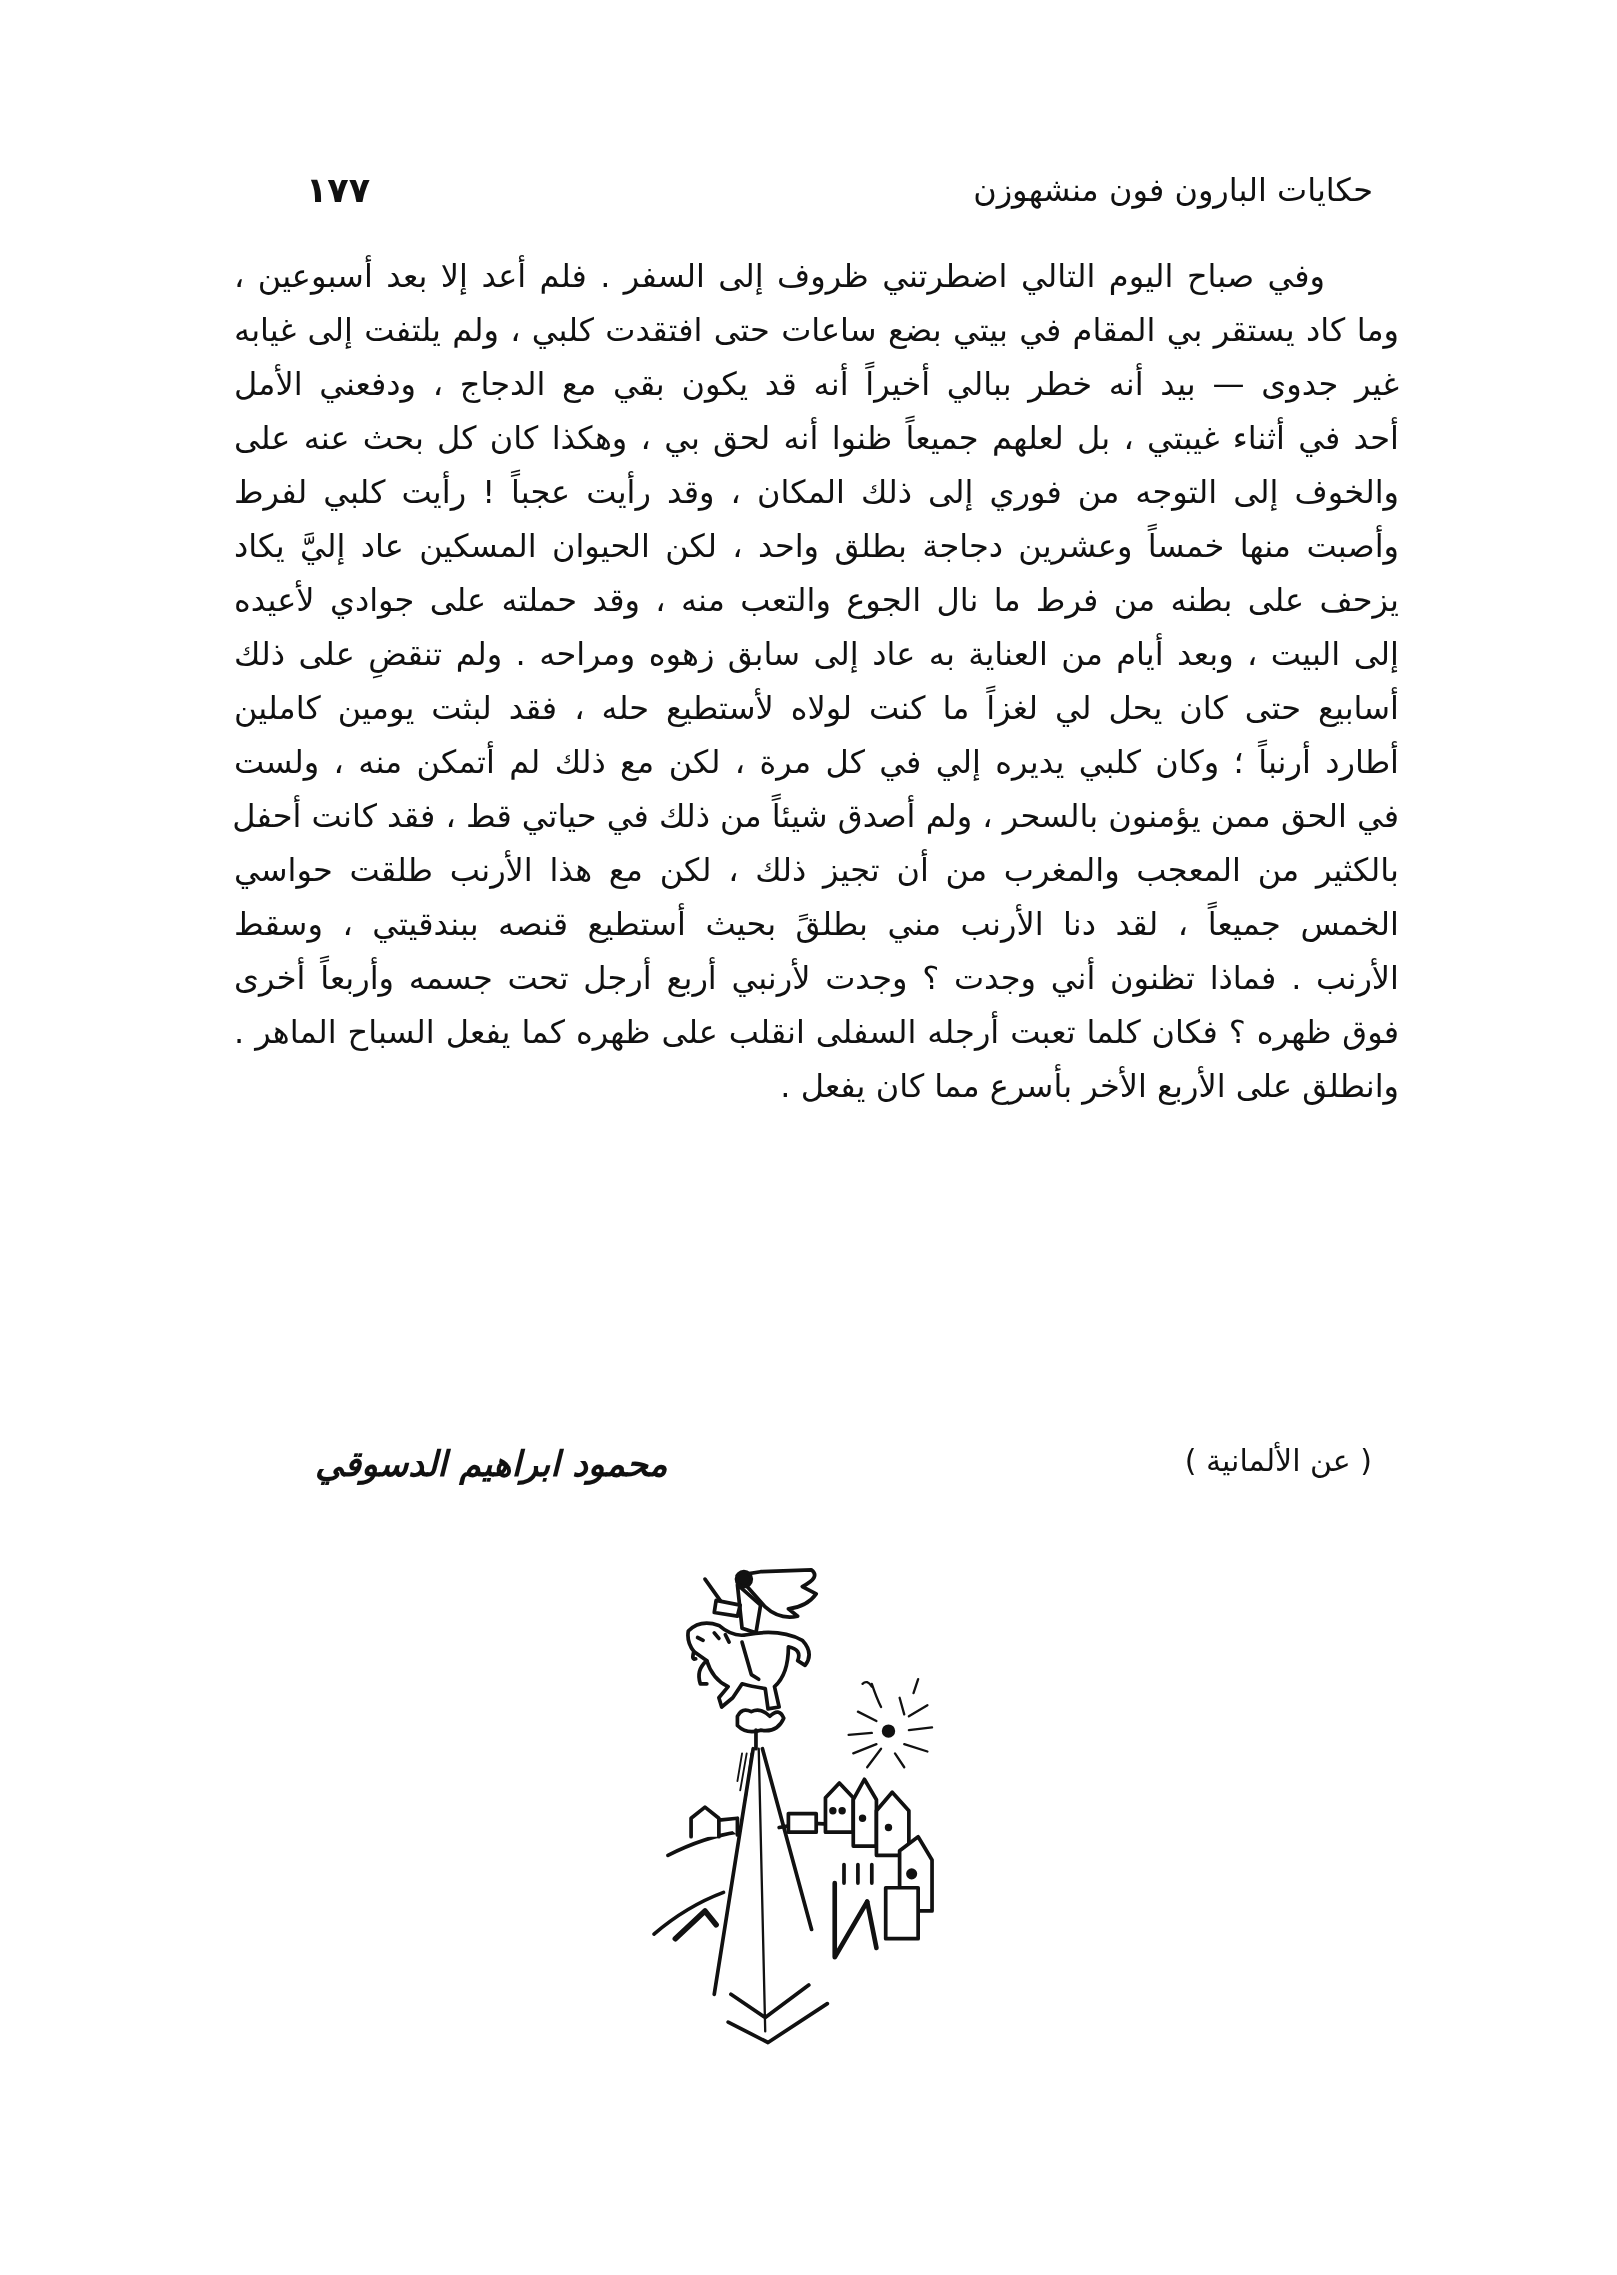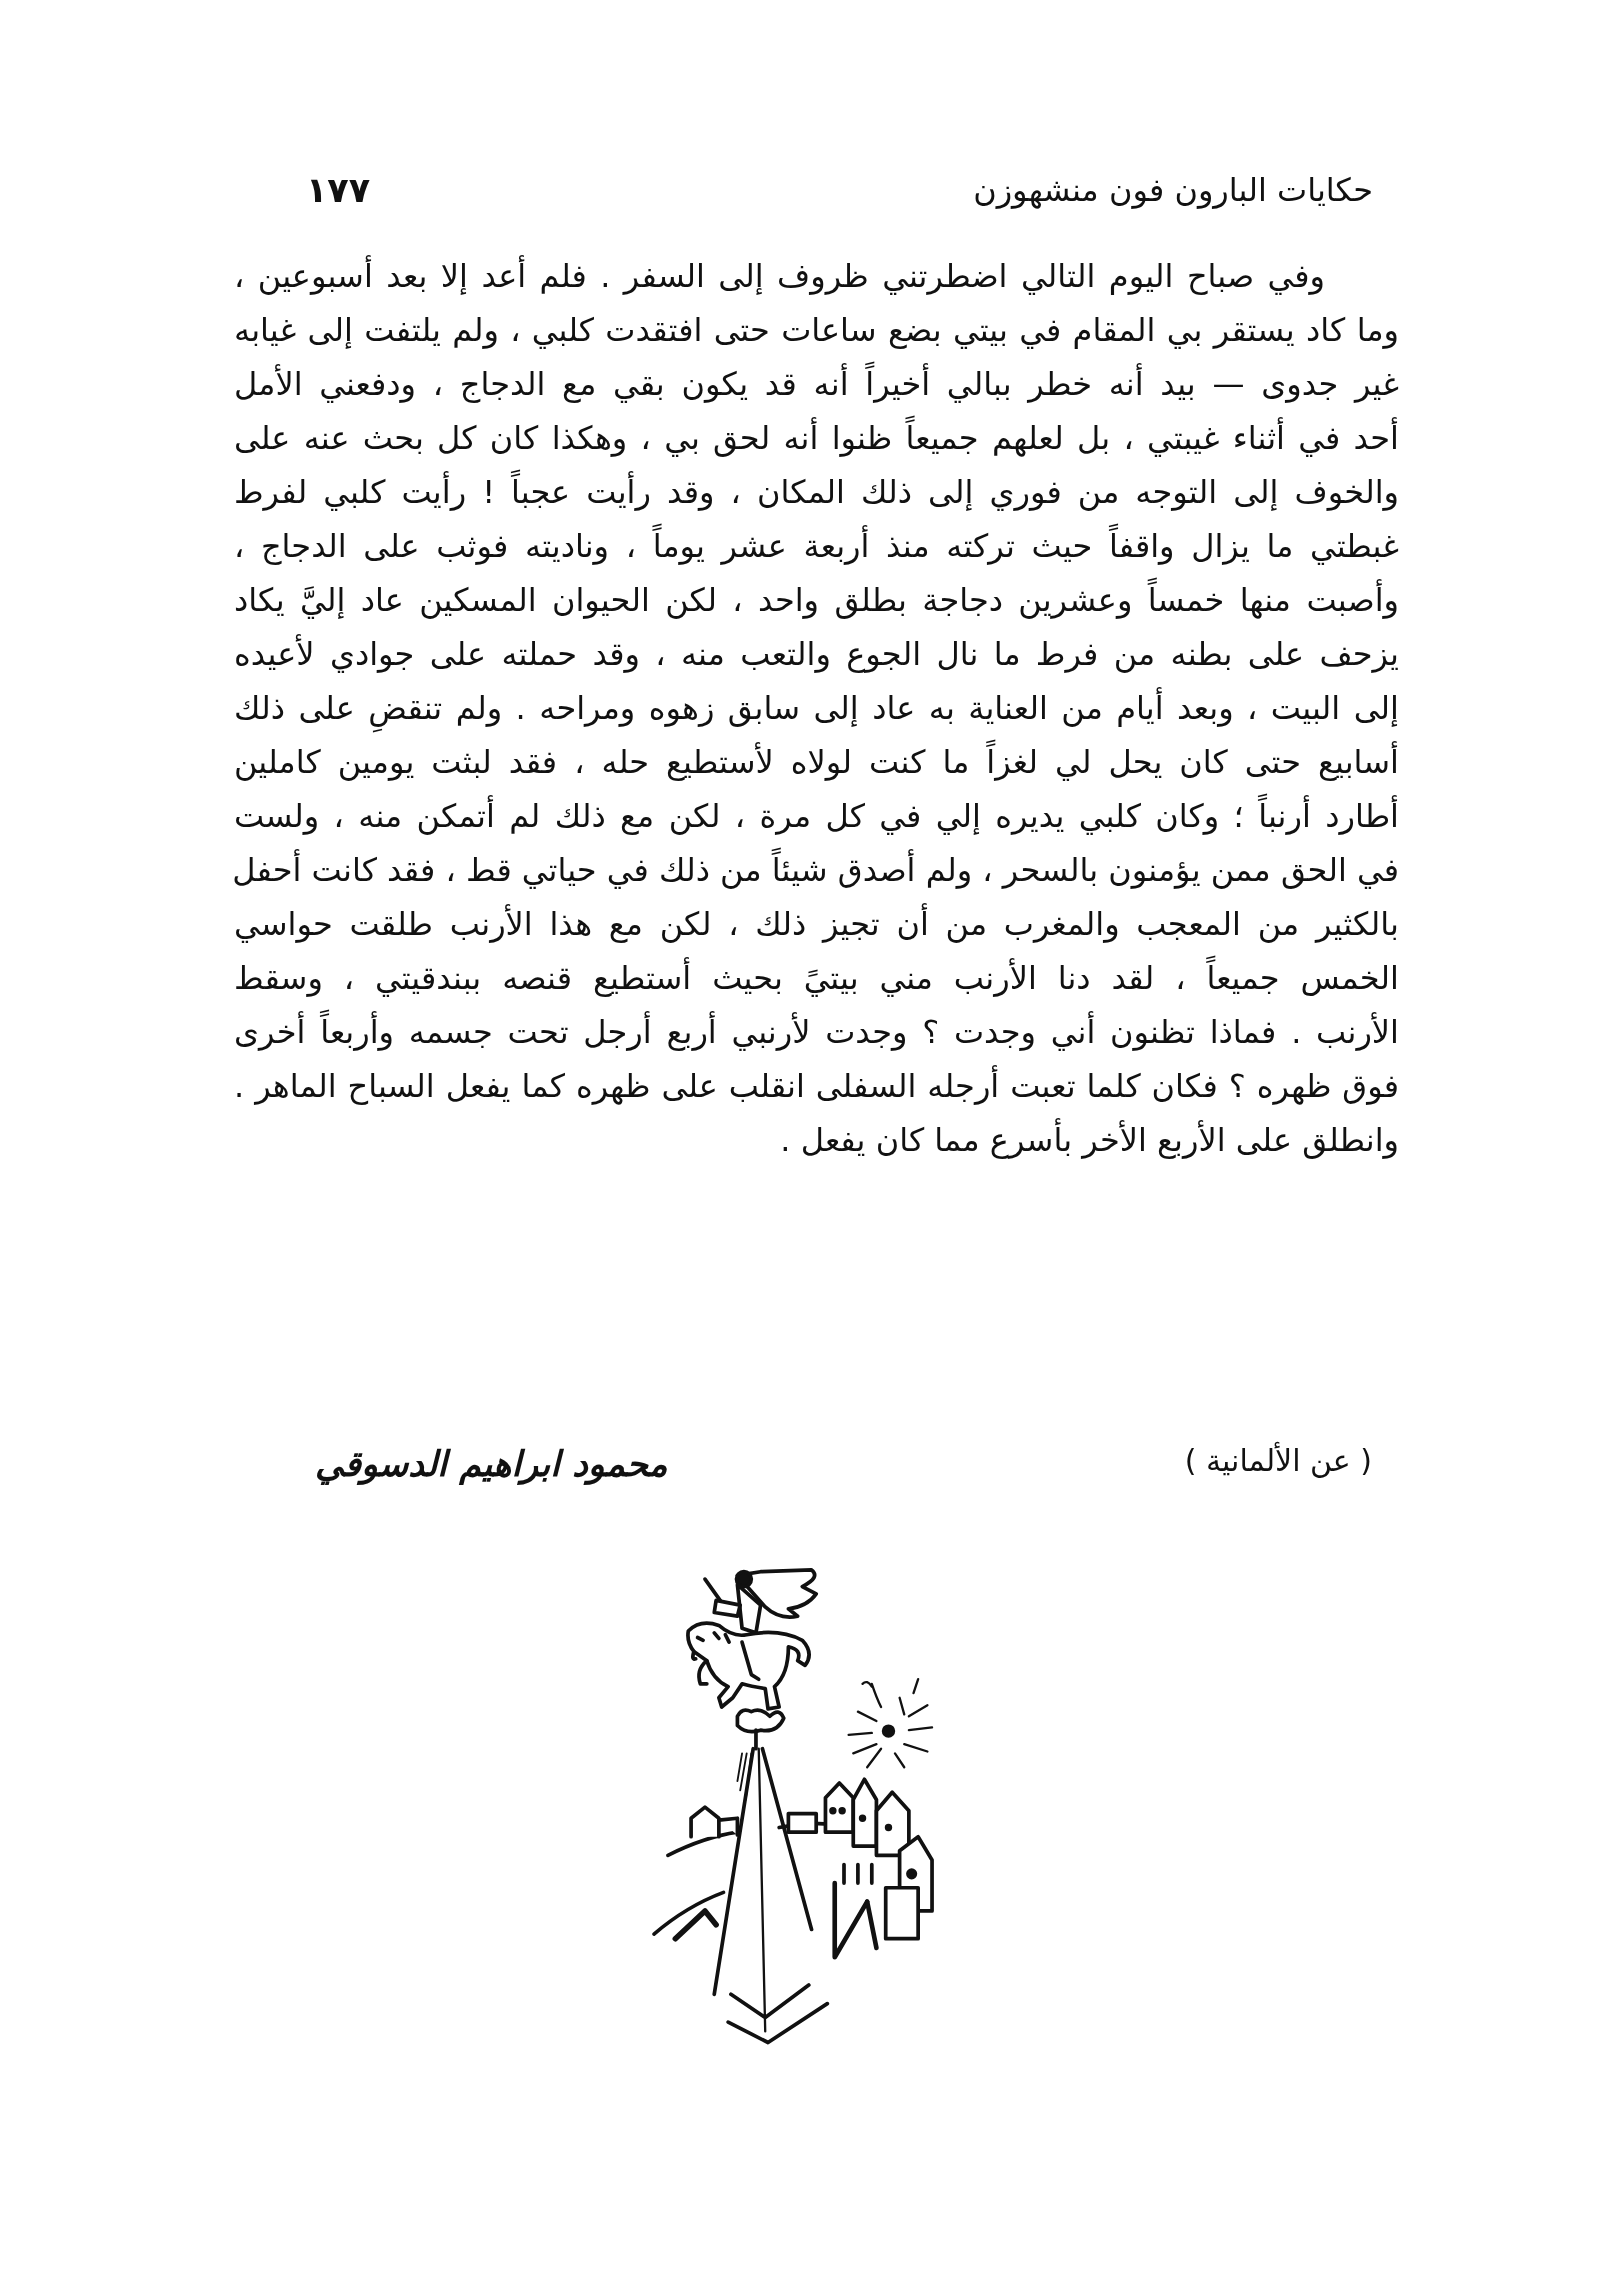--- a/index.html
+++ b/index.html
@@ -114,29 +114,28 @@
     <div class="running-title">حكايات البارون فون منشهوزن</div>
     <div class="page-number">١٧٧</div>
   </div>
 
   <div class="body-text">
     <div class="line first">وفي صباح اليوم التالي اضطرتني ظروف إلى السفر . فلم أعد إلا بعد أسبوعين ،</div>
     <div class="line">وما كاد يستقر بي المقام في بيتي بضع ساعات حتى افتقدت كلبي ، ولم يلتفت إلى غيابه</div>
     <div class="line">غير جدوى — بيد أنه خطر ببالي أخيراً أنه قد يكون بقي مع الدجاج ، ودفعني الأمل</div>
     <div class="line">أحد في أثناء غيبتي ، بل لعلهم جميعاً ظنوا أنه لحق بي ، وهكذا كان كل بحث عنه على</div>
     <div class="line">والخوف إلى التوجه من فوري إلى ذلك المكان ، وقد رأيت عجباً ! رأيت كلبي لفرط</div>
-    <div class="line">غبطتي ما يزال واقفاً حيث تركته منذ أربعة عشر يوماً ، وناديته فوثب على الدجاج ،</div>
     <div class="line">وأصبت منها خمساً وعشرين دجاجة بطلق واحد ، لكن الحيوان المسكين عاد إليَّ يكاد</div>
     <div class="line">يزحف على بطنه من فرط ما نال الجوع والتعب منه ، وقد حملته على جوادي لأعيده</div>
     <div class="line">إلى البيت ، وبعد أيام من العناية به عاد إلى سابق زهوه ومراحه . ولم تنقضِ على ذلك</div>
     <div class="line">أسابيع حتى كان يحل لي لغزاً ما كنت لولاه لأستطيع حله ، فقد لبثت يومين كاملين</div>
     <div class="line">أطارد أرنباً ؛ وكان كلبي يديره إلي في كل مرة ، لكن مع ذلك لم أتمكن منه ، ولست</div>
     <div class="line">في الحق ممن يؤمنون بالسحر ، ولم أصدق شيئاً من ذلك في حياتي قط ، فقد كانت أحفل</div>
     <div class="line">بالكثير من المعجب والمغرب من أن تجيز ذلك ، لكن مع هذا الأرنب طلقت حواسي</div>
-    <div class="line">الخمس جميعاً ، لقد دنا الأرنب مني بيتيً بحيث أستطيع قنصه ببندقيتي ، وسقط</div>
+    <div class="line">الخمس جميعاً ، لقد دنا الأرنب مني بطلقً بحيث أستطيع قنصه ببندقيتي ، وسقط</div>
     <div class="line">الأرنب . فماذا تظنون أني وجدت ؟ وجدت لأرنبي أربع أرجل تحت جسمه وأربعاً أخرى</div>
     <div class="line">فوق ظهره ؟ فكان كلما تعبت أرجله السفلى انقلب على ظهره كما يفعل السباح الماهر .</div>
     <div class="line last">وانطلق على الأربع الأخر بأسرع مما كان يفعل .</div>
   </div>
 
   <div class="closing">
     <div class="source-note">( عن الألمانية )</div>
     <div class="translator">محمود ابراهيم الدسوقي</div>
   </div>
 

